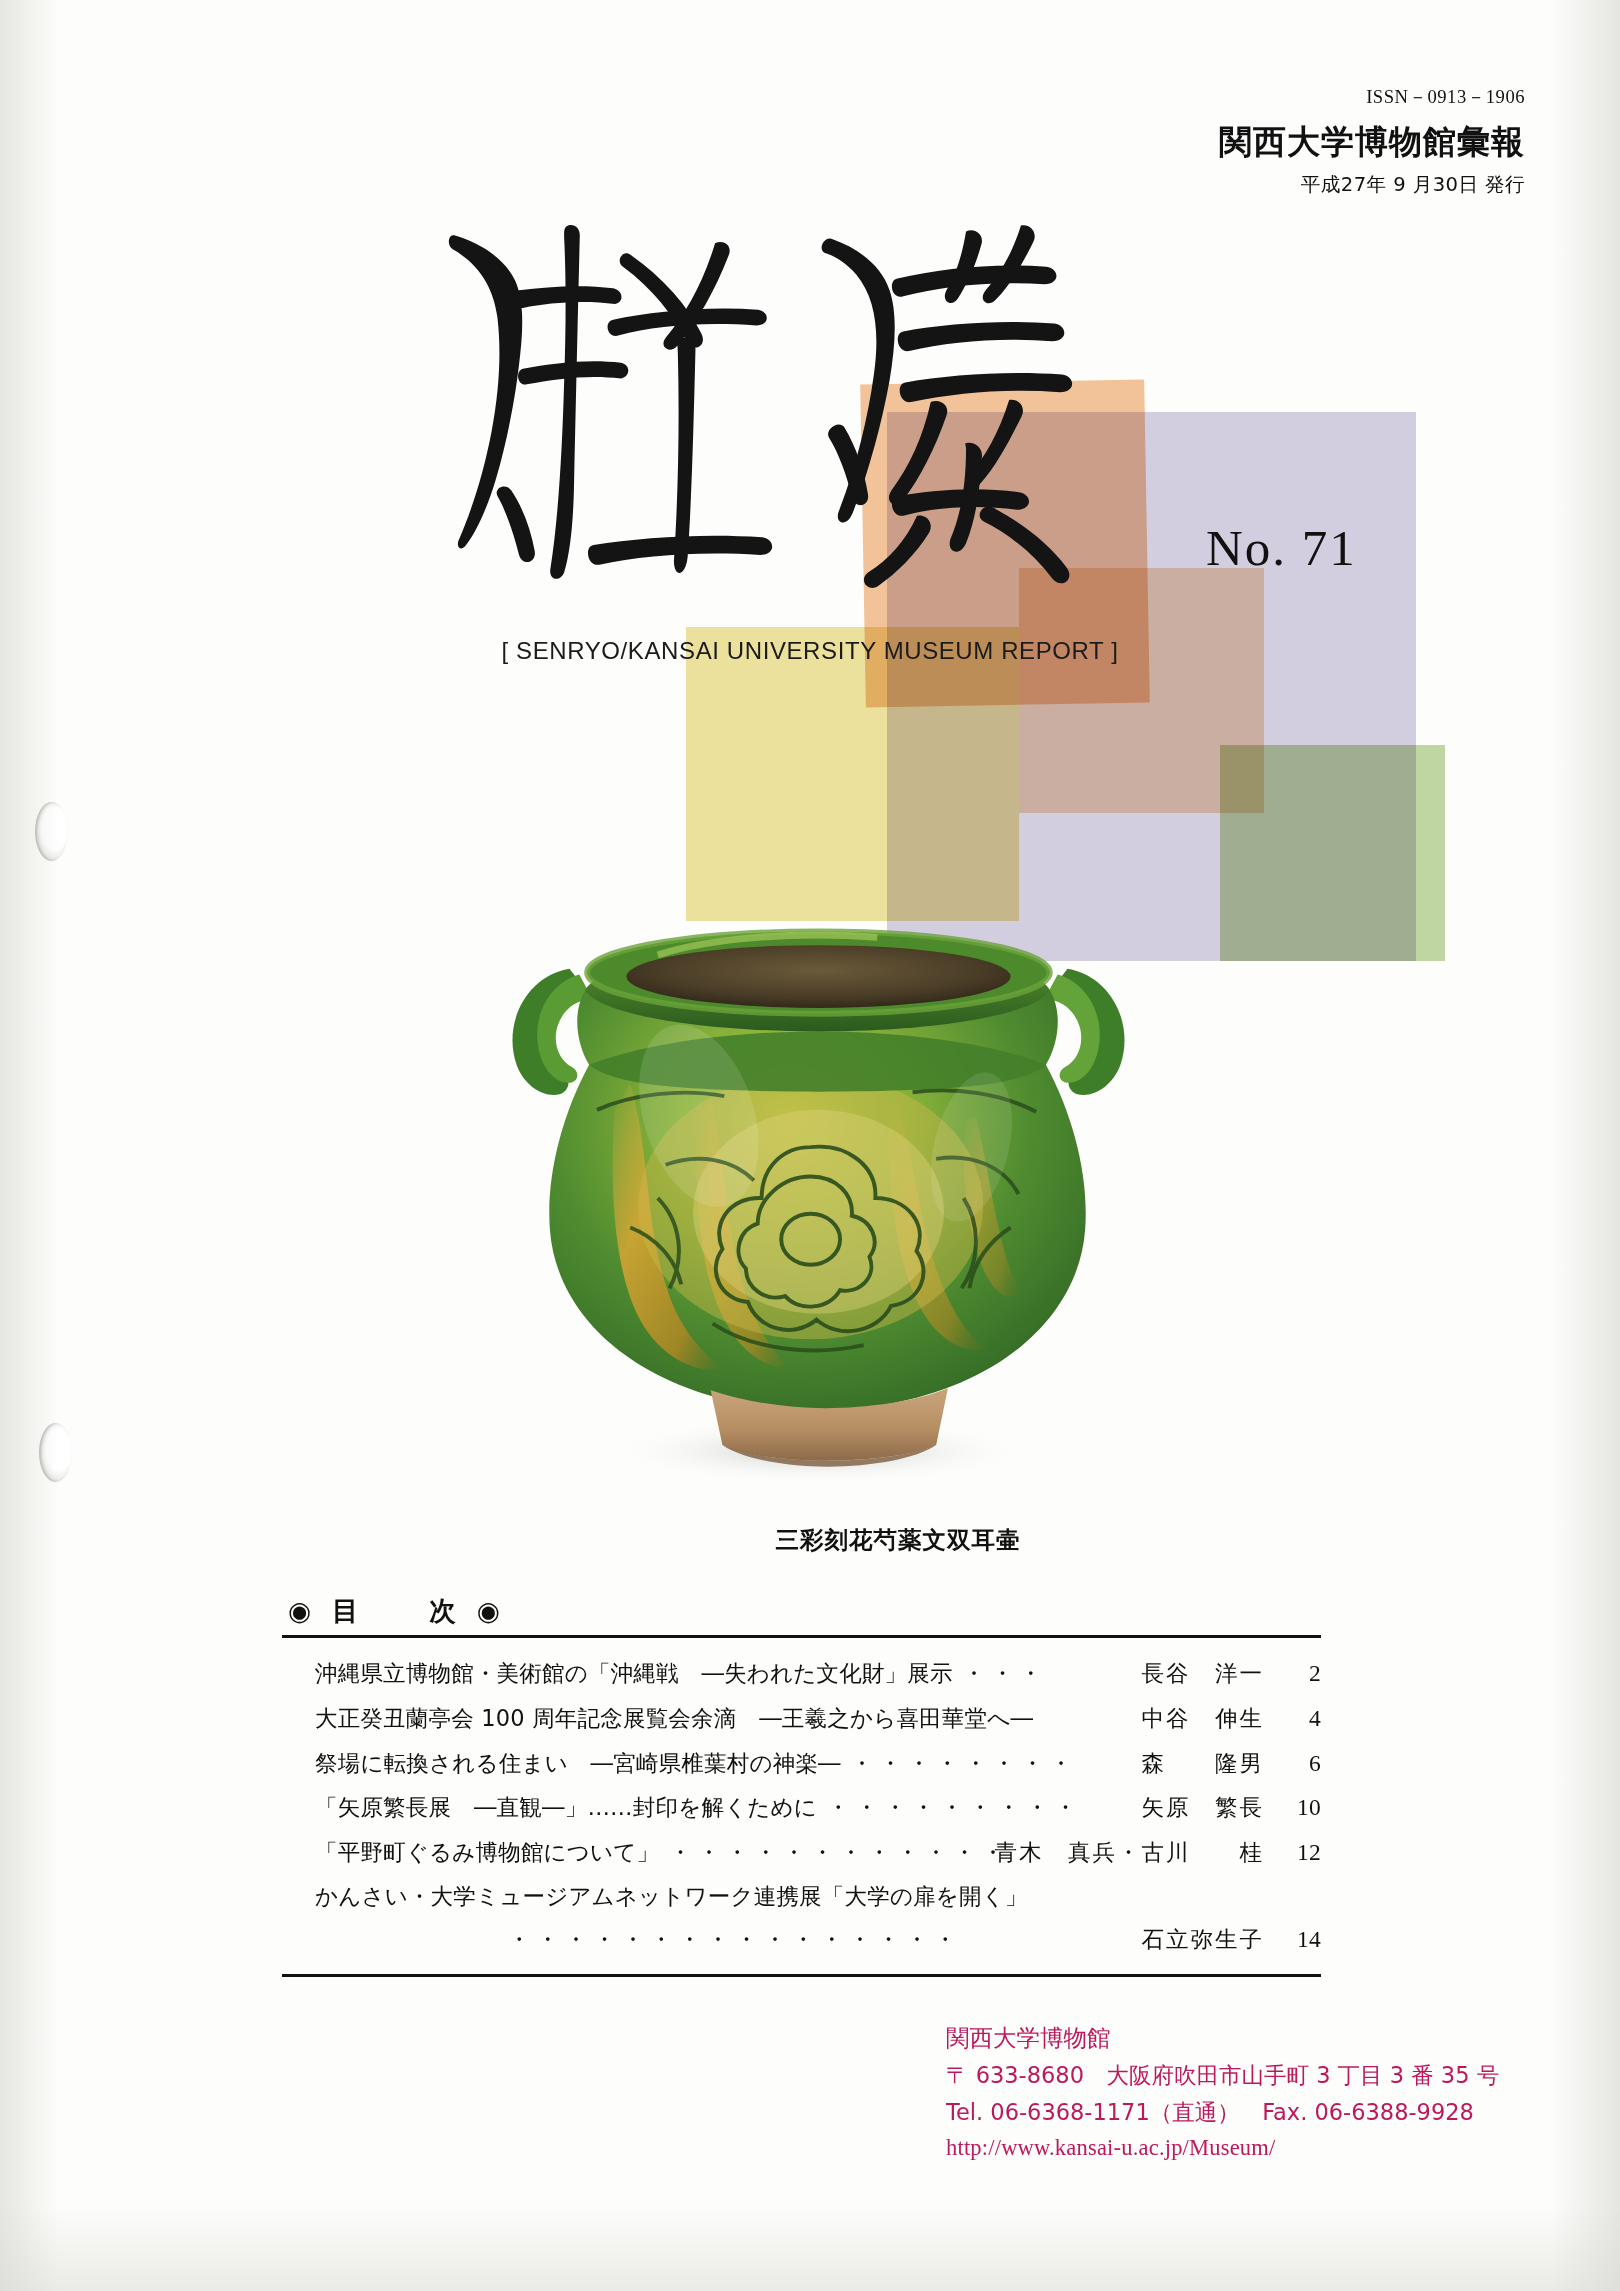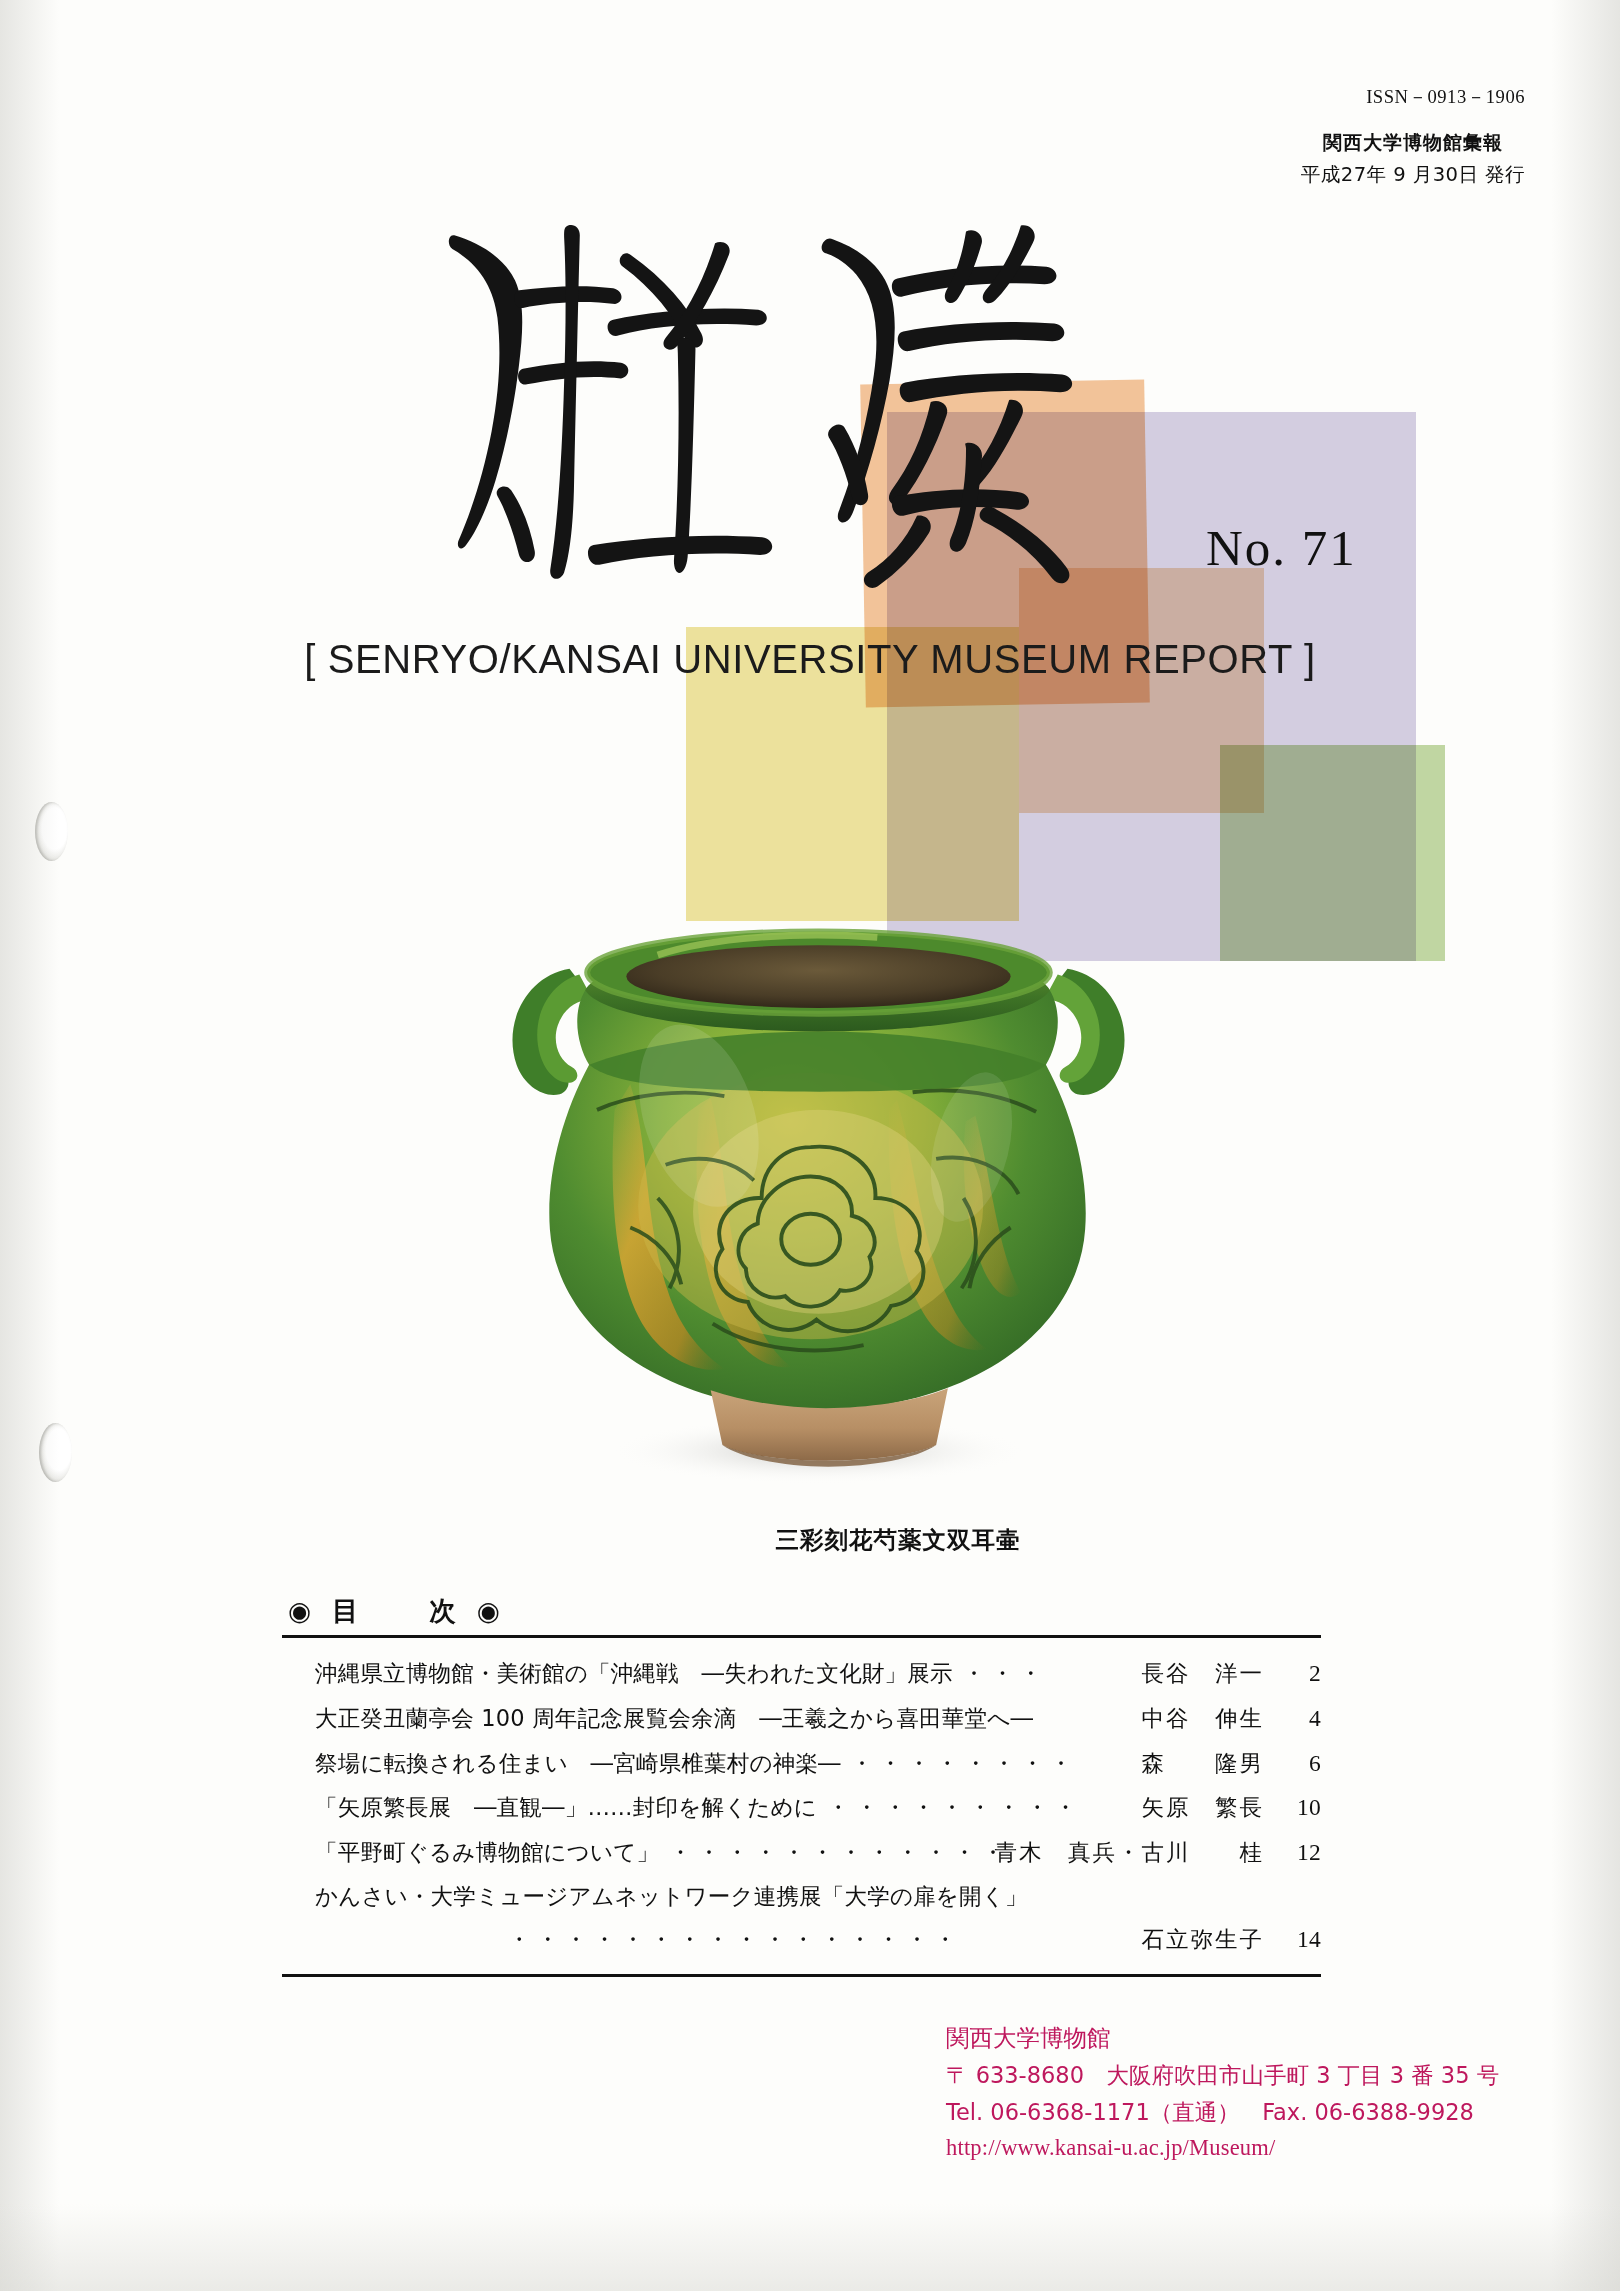--- a/index.html
+++ b/index.html
@@ -61,26 +61,25 @@
     top: 84px;
     text-align: right;
     line-height: 1.45;
   }
   .issn {
     font-size: 18.6px;
     letter-spacing: 0.5px;
     font-family: "Liberation Serif", serif;
   }
   .pub-name {
-    font-size: 19px;
+    font-size: 33px;
     font-weight: bold;
     letter-spacing: 1px;
-    margin-top: 18px;
+    margin-top: 7px;
     font-family: "DejaVu Sans", sans-serif;
-    text-align: center;
   }
   .pub-date {
     font-size: 19.6px;
     margin-top: 4.9px;
     letter-spacing: 0.4px;
     font-family: "DejaVu Sans", sans-serif;
   }
 
   
   .deco {
@@ -137,21 +136,21 @@
     font-size: 51px;
     letter-spacing: 2px;
     font-family: "Liberation Serif", serif;
   }
 
   .romaji {
     position: absolute;
     left: 0; right: 0;
     top: 637px;
     text-align: center;
-    font-size: 40px;
+    font-size: 24px;
     letter-spacing: 0.6px;
     font-family: "Liberation Sans", sans-serif;
     color: #1b1b1b;
   }
 
   
   .photo {
     position: absolute;
     left: 387px;
     top: 853px;

